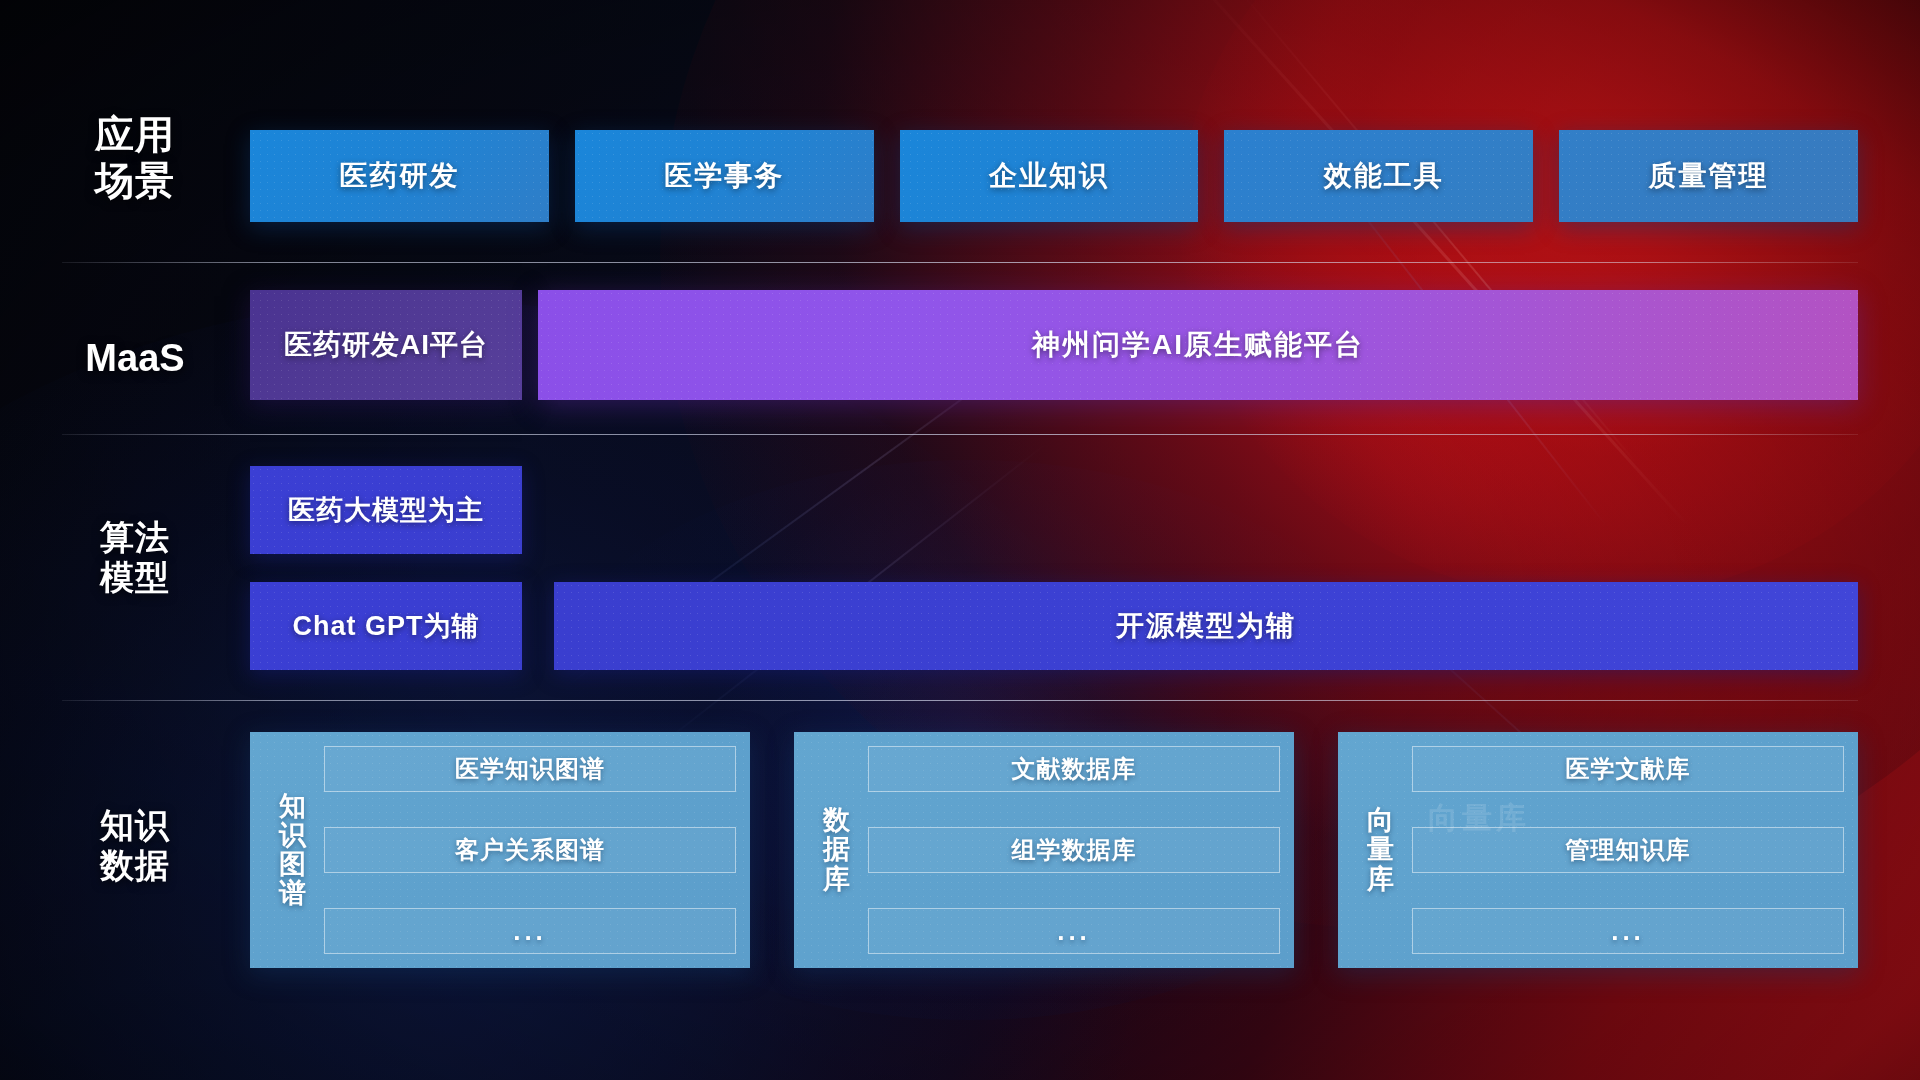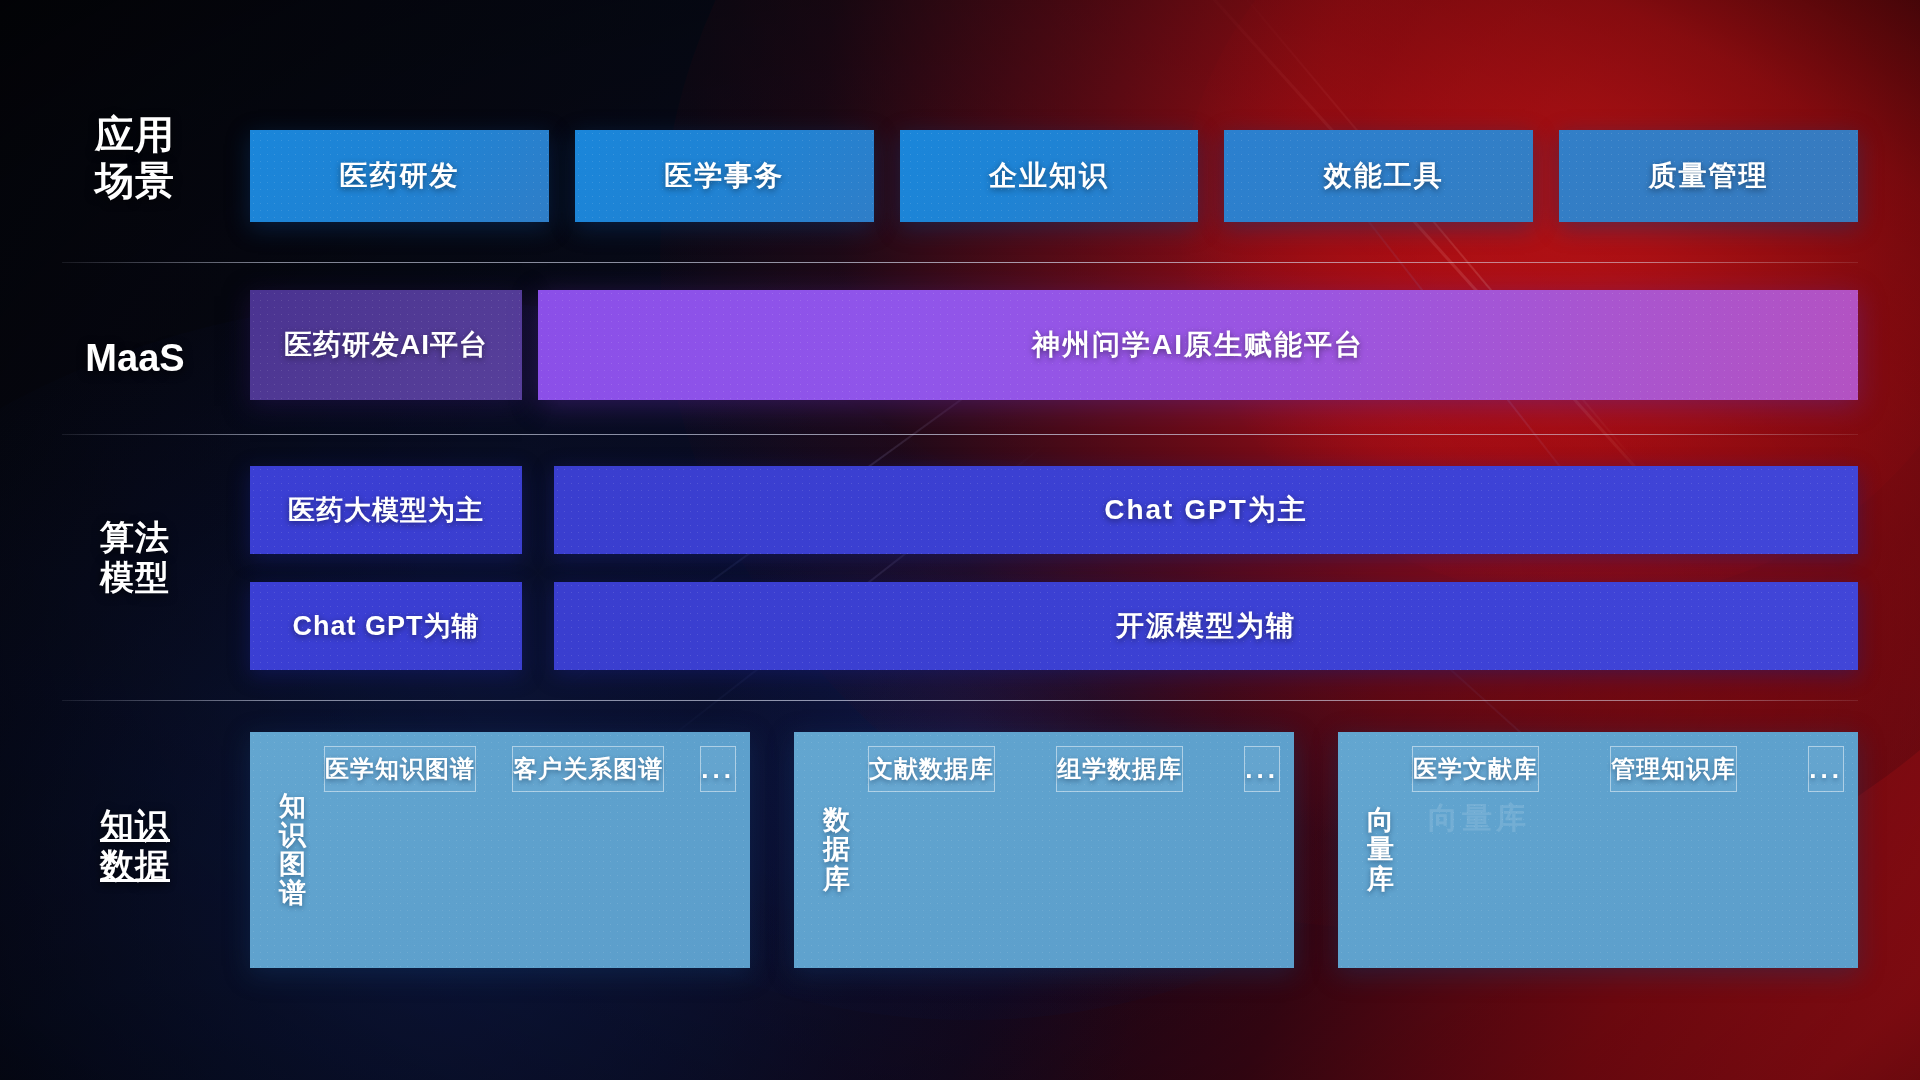--- a/index.html
+++ b/index.html
@@ -69,21 +69,21 @@
 
   
   .kgroup{position:relative;display:flex;align-items:stretch;
     background:linear-gradient(145deg,#63a6d0 0%,#5ea1cd 50%,#5c9ecb 100%);
     box-shadow:0 6px 24px rgba(20,60,110,.40);padding:14px 14px 14px 12px;box-sizing:border-box;}
   .kgroup .dots{position:absolute;inset:0;opacity:.18;pointer-events:none;
     background-image:radial-gradient(rgba(255,255,255,.6) .8px,transparent .9px);background-size:7px 7px;}
   .kvert{width:62px;flex:0 0 62px;display:flex;flex-direction:column;align-items:center;justify-content:center;
     color:#fff;font-weight:bold;font-size:27px;line-height:1.08;letter-spacing:1px;
     text-shadow:0 2px 5px rgba(10,40,70,.45);position:relative;z-index:2;}
-  .kitems{flex:1;display:flex;justify-content:space-between;gap:10px;position:relative;z-index:2;}
+  .kitems{flex:1;display:flex;flex-direction:column;justify-content:space-between;gap:10px;position:relative;z-index:2;}
   .kitem{height:44px;display:flex;align-items:center;justify-content:center;
     border:1px solid rgba(255,255,255,.48);
     color:#ffffff;font-weight:bold;font-size:24px;letter-spacing:1px;
     background:rgba(255,255,255,.045);
     text-shadow:0 2px 5px rgba(10,40,70,.45);}
   .kitem.ellipsis{font-size:26px;letter-spacing:4px;}
   #wmark{position:absolute;left:1428px;top:798px;color:rgba(255,255,255,.13);
     font-size:30px;font-weight:bold;letter-spacing:4px;}
 </style>
 </head>
@@ -158,41 +158,37 @@
   <div class="row" style="top:0;">
     <div class="rowlabel" style="top:517px;font-size:34px;">
       <div>算法</div>
       <div>模型</div>
     </div>
     <div class="boxrow" style="top:466px;gap:32px;">
       <div class="card algo-left">
         <span class="dots"></span>
         <span>医药大模型为主</span>
       </div>
-      <div class="card algo-right">
-        <span class="dots"></span>
-        <span>Chat GPT为主</span>
-      </div>
     </div>
     <div class="boxrow" style="top:582px;gap:32px;">
       <div class="card algo-left">
         <span class="dots"></span>
         <span>Chat GPT为辅</span>
       </div>
       <div class="card algo-right">
         <span class="dots"></span>
         <span>开源模型为辅</span>
       </div>
     </div>
   </div>
 
   <div class="divider" style="top:700px;"></div>
 
   <div class="row" style="top:0;">
-    <div class="rowlabel" style="top:805px;font-size:34px;text-decoration:underline;">
+    <div class="rowlabel" style="top:805px;font-size:34px;">
       <div>知识</div>
       <div>数据</div>
     </div>
     <div class="boxrow" style="top:732px;gap:44px;height:236px;">
 
       <div class="kgroup" style="flex:0 0 500px;">
         <span class="dots"></span>
         <div class="kvert">
           <span>知</span>
           <span>识</span>

